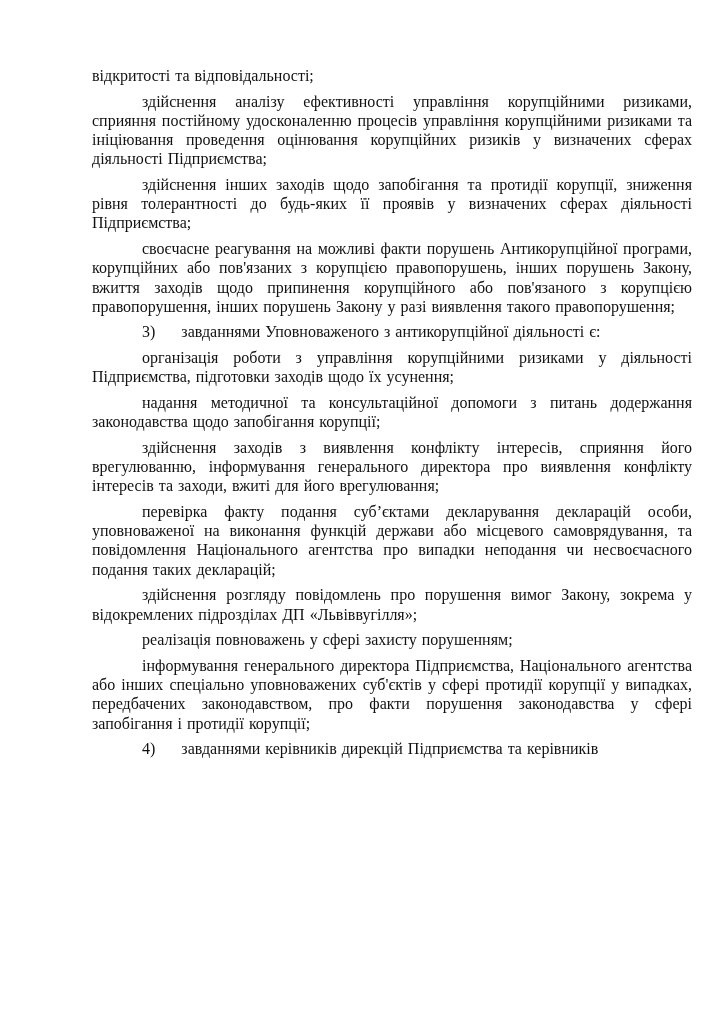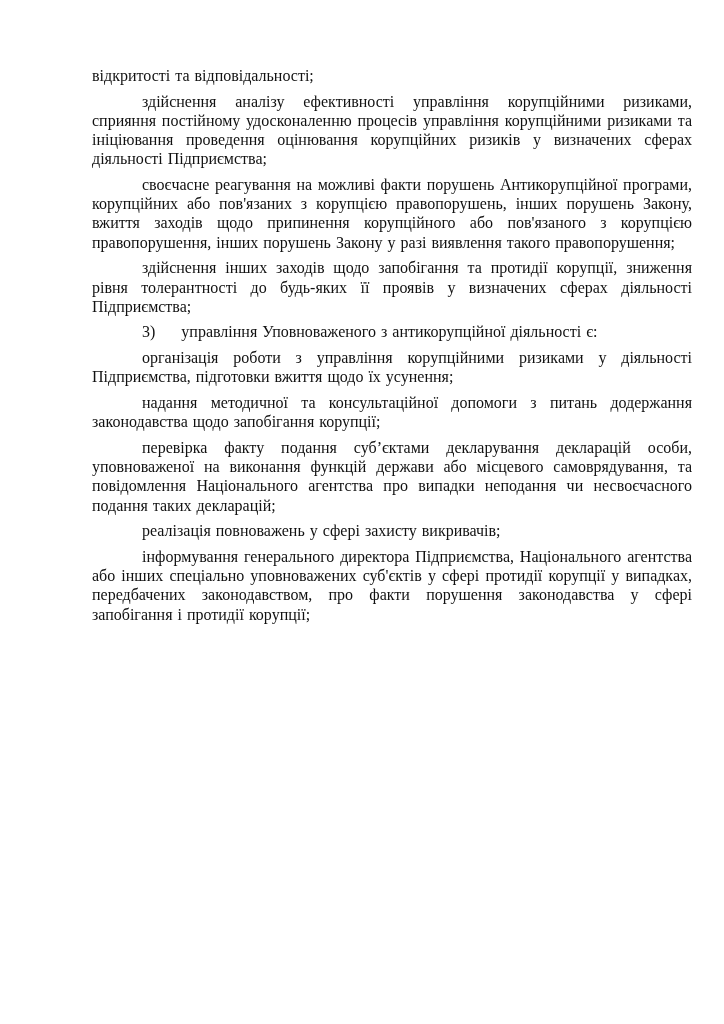--- a/index.html
+++ b/index.html
@@ -39,36 +39,39 @@
 </head>
 <body>
 
 <div class="page">
   <div class="doc-text">
 
     <p class="para no-indent">відкритості та відповідальності;</p>
 
     <p class="para">здійснення аналізу ефективності управління корупційними ризиками, сприяння постійному удосконаленню процесів управління корупційними ризиками та ініціювання проведення оцінювання корупційних ризиків у визначених сферах діяльності Підприємства;</p>
 
+    <p class="para">здійснення інших заходів щодо запобігання та протидії корупції, зниження рівня толерантності до будь-яких її проявів у визначених сферах діяльності Підприємства;</p>
+
     <p class="para">своєчасне реагування на можливі факти порушень Антикорупційної програми, корупційних або пов'язаних з корупцією правопорушень, інших порушень Закону, вжиття заходів щодо припинення корупційного або пов'язаного з корупцією правопорушення, інших порушень Закону у разі виявлення такого правопорушення;</p>
 
-    <p class="para">здійснення інших заходів щодо запобігання та протидії корупції, зниження рівня толерантності до будь-яких її проявів у визначених сферах діяльності Підприємства;</p>
-
-    <p class="para"><span class="num">3)</span><span>управління Уповноваженого з антикорупційної діяльності є:</span></p>
+    <p class="para"><span class="num">3)</span><span>завданнями Уповноваженого з антикорупційної діяльності є:</span></p>
 
 
-    <p class="para">організація роботи з управління корупційними ризиками у діяльності Підприємства, підготовки вжиття щодо їх усунення;</p>
+    <p class="para">організація роботи з управління корупційними ризиками у діяльності Підприємства, підготовки заходів щодо їх усунення;</p>
 
     <p class="para">надання методичної та консультаційної допомоги з питань додержання законодавства щодо запобігання корупції;</p>
 
+    <p class="para">здійснення заходів з виявлення конфлікту інтересів, сприяння його врегулюванню, інформування генерального директора про виявлення конфлікту інтересів та заходи, вжиті для його врегулювання;</p>
 
     <p class="para">перевірка факту подання суб’єктами декларування декларацій особи, уповноваженої на виконання функцій держави або місцевого самоврядування, та повідомлення Національного агентства про випадки неподання чи несвоєчасного подання таких декларацій;</p>
 
 
 
+    <p class="para">здійснення розгляду повідомлень про порушення вимог Закону, зокрема у відокремлених підрозділах ДП «Львіввугілля»;</p>
 
-    <p class="para">реалізація повноважень у сфері захисту викривачів;</p>
+    <p class="para">реалізація повноважень у сфері захисту порушенням;</p>
 
     <p class="para">інформування генерального директора Підприємства, Національного агентства або інших спеціально уповноважених суб'єктів у сфері протидії корупції у випадках, передбачених законодавством, про факти порушення законодавства у сфері запобігання і протидії корупції;</p>
 
+    <p class="para"><span class="num">4)</span><span>завданнями керівників дирекцій Підприємства та керівників</span></p>
 
   </div>
 </div>
 
 </body></html>

